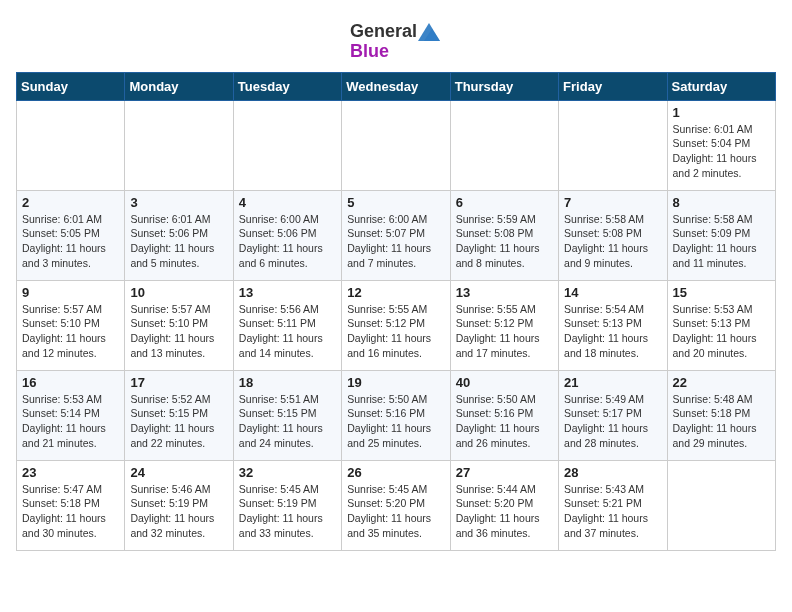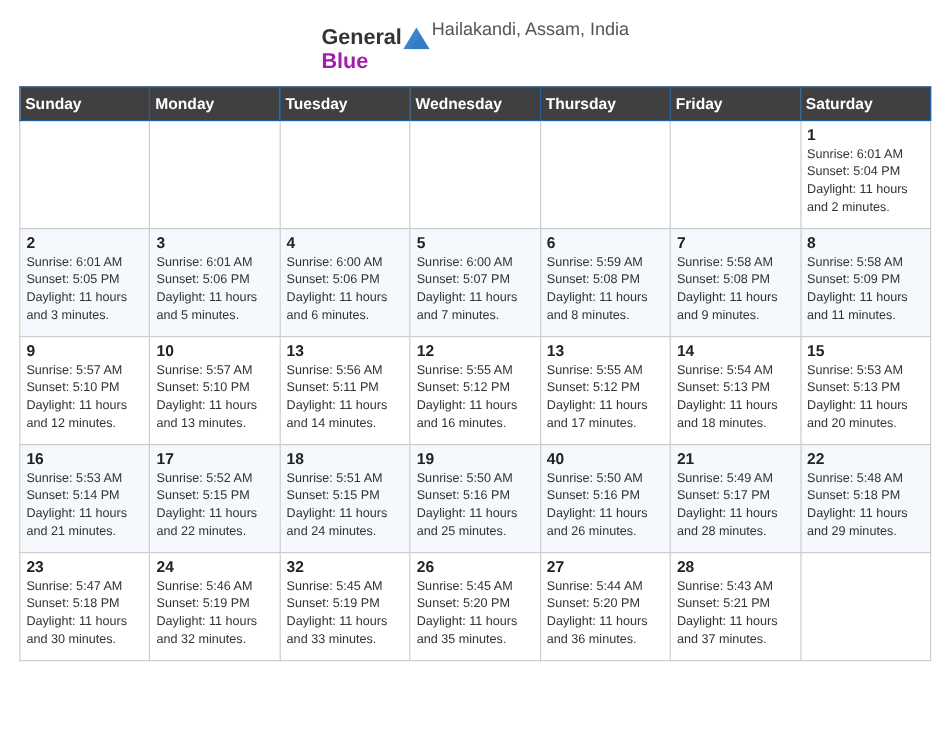--- a/index.html
+++ b/index.html
@@ -48,21 +48,21 @@
     .location {
       font-size: 15px;
       color: #555;
     }
     .calendar {
       width: 100%;
       border-collapse: collapse;
       border: 1px solid #ccc;
     }
     .calendar th {
-      background-color: #404040;
+      background-color: #0c4a6e;
       color: #fff;
       padding: 6px 4px;
       font-size: 13px;
       font-weight: bold;
       text-align: left;
       border: 1px solid #2060a0;
     }
     .calendar td {
       border: 1px solid #ccc;
       vertical-align: top;
@@ -100,21 +100,20 @@
         <span class="logo-text-general">General</span>
         <svg class="logo-icon" viewBox="0 0 22 18" xmlns="http://www.w3.org/2000/svg">
           <polygon points="0,18 11,0 22,18" fill="#1a6ebd" opacity="0.85"></polygon>
           <polygon points="6,18 14,6 22,18" fill="#2878c4" opacity="0.6"></polygon>
         </svg>
       </div>
       <span class="logo-text-blue">Blue</span>
     </div>
   </div>
   <div class="title-area">
-    <div class="location">Hailakandi, Assam, India</div>
   </div>
 </div>
 
 <table class="calendar">
   <thead>
     <tr id="weekday-header">
         <th>Sunday</th>
         <th>Monday</th>
         <th>Tuesday</th>
         <th>Wednesday</th>

